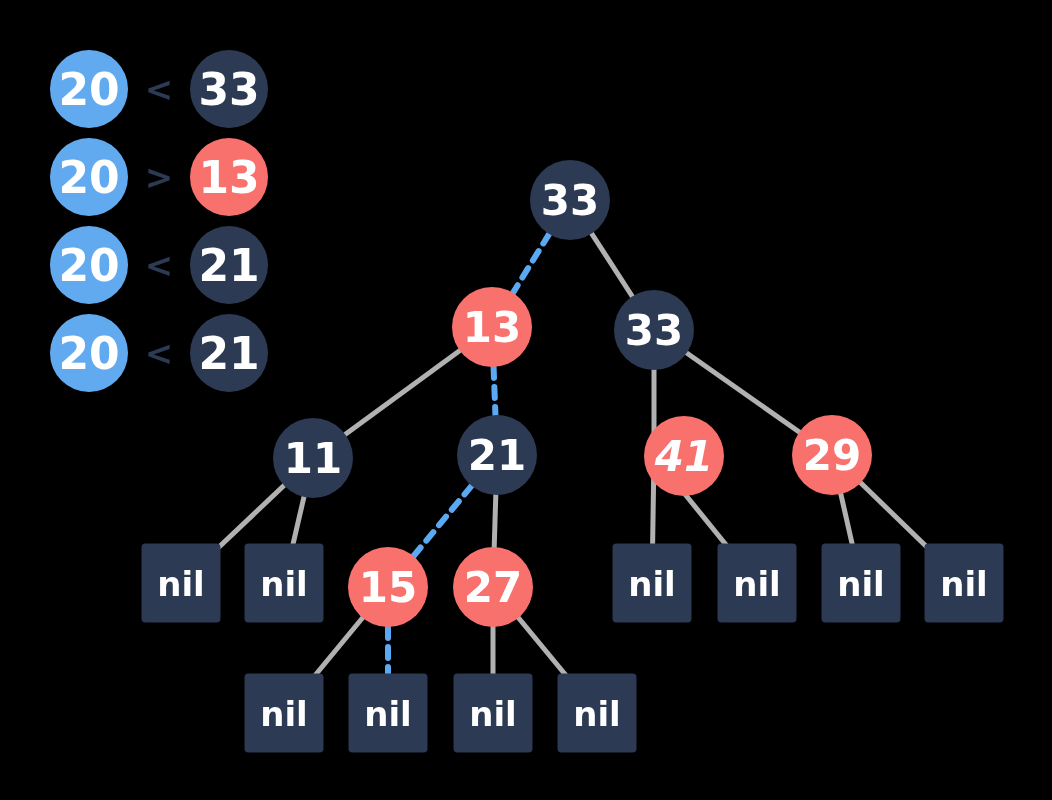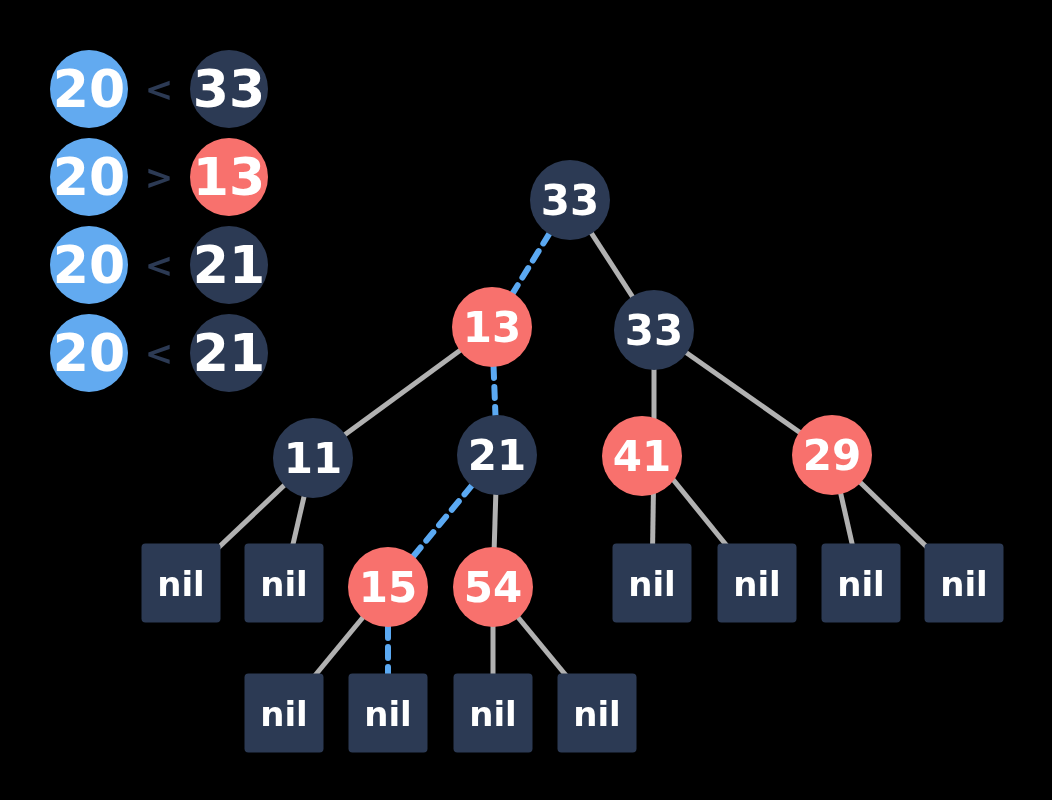--- a/index.html
+++ b/index.html
@@ -70,21 +70,21 @@
     align-items: center;
     height: 78px;
   }
   .legend-circle {
     width: 78px;
     height: 78px;
     border-radius: 50%;
     display: flex;
     align-items: center;
     justify-content: center;
-    font-size: 52px;
+    font-size: 44px;
     font-weight: bold;
     color: var(--text, #fff);
   }
   .legend-op {
     width: 62px;
     text-align: center;
     font-size: 34px;
     font-weight: bold;
     color: var(--navy, #2c3a54);
   }
@@ -112,24 +112,24 @@
       <line x1="388" y1="587" x2="388" y2="713" class="path-edge"></line>
       <line x1="493" y1="587" x2="493" y2="713" class="solid-edge"></line>
       <line x1="493" y1="587" x2="597" y2="713" class="solid-edge"></line>
     </svg>
   <div id="nodes">
       <div class="node circle navy" style="left: 570px; top: 200px;">33</div>
       <div class="node circle red" style="left: 492px; top: 327px;">13</div>
       <div class="node circle navy" style="left: 654px; top: 330px;">33</div>
       <div class="node circle navy" style="left: 313px; top: 458px;">11</div>
       <div class="node circle navy" style="left: 497px; top: 455px;">21</div>
-      <div class="node circle red" style="left: 642px; top: 456px;">41</div>
+      <div class="node circle red" style="left: 684px; top: 456px; font-style: italic;">41</div>
       <div class="node circle red" style="left: 832px; top: 455px;">29</div>
       <div class="node circle red" style="left: 388px; top: 587px;">15</div>
-      <div class="node circle red" style="left: 493px; top: 587px;">54</div>
+      <div class="node circle red" style="left: 493px; top: 587px;">27</div>
       <div class="node box navy" style="left: 181px; top: 583px;">nil</div>
       <div class="node box navy" style="left: 284px; top: 583px;">nil</div>
       <div class="node box navy" style="left: 652px; top: 583px;">nil</div>
       <div class="node box navy" style="left: 757px; top: 583px;">nil</div>
       <div class="node box navy" style="left: 861px; top: 583px;">nil</div>
       <div class="node box navy" style="left: 964px; top: 583px;">nil</div>
       <div class="node box navy" style="left: 284px; top: 713px;">nil</div>
       <div class="node box navy" style="left: 388px; top: 713px;">nil</div>
       <div class="node box navy" style="left: 493px; top: 713px;">nil</div>
       <div class="node box navy" style="left: 597px; top: 713px;">nil</div>

